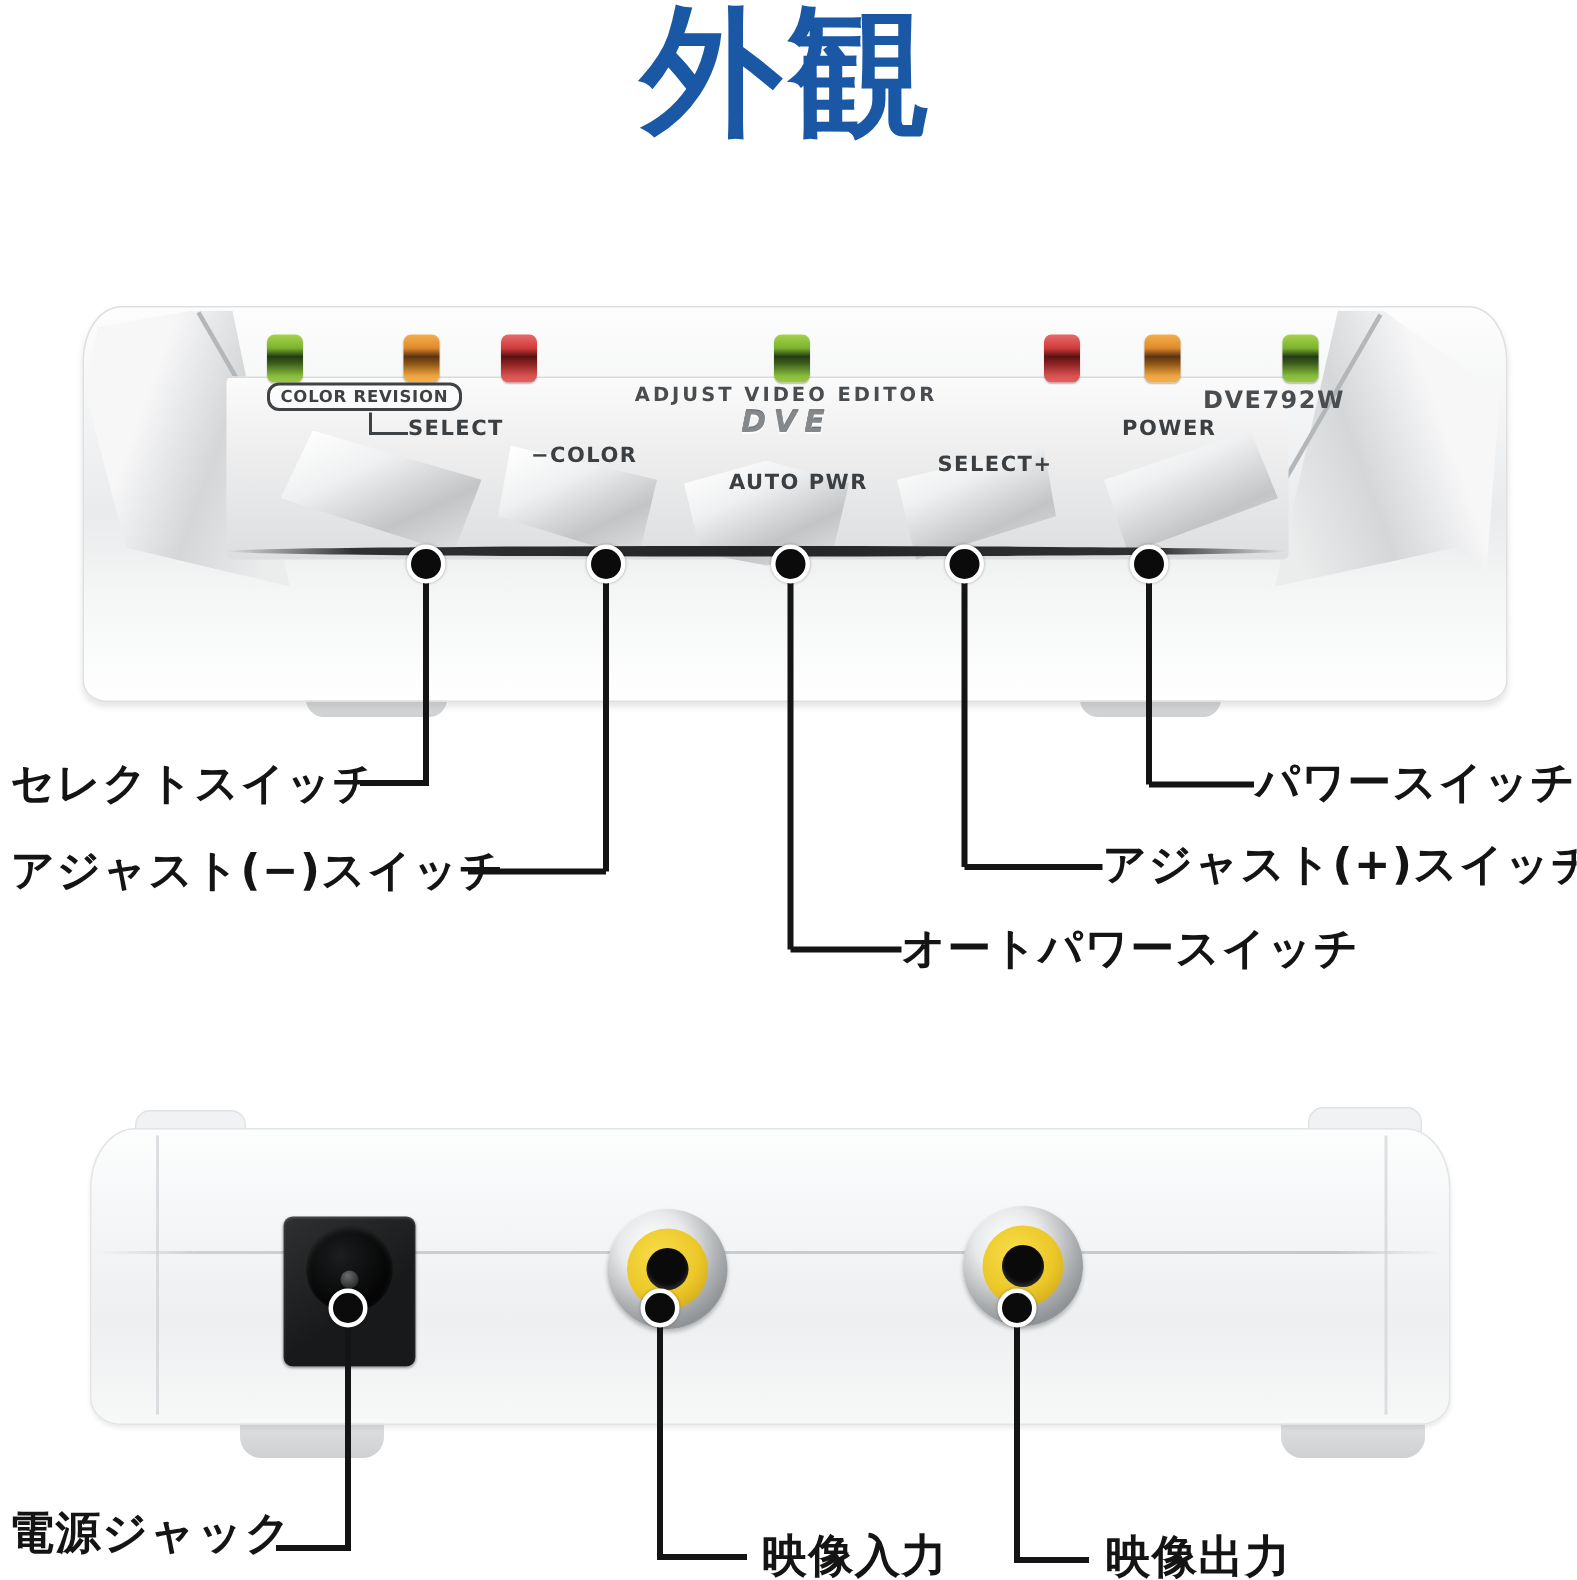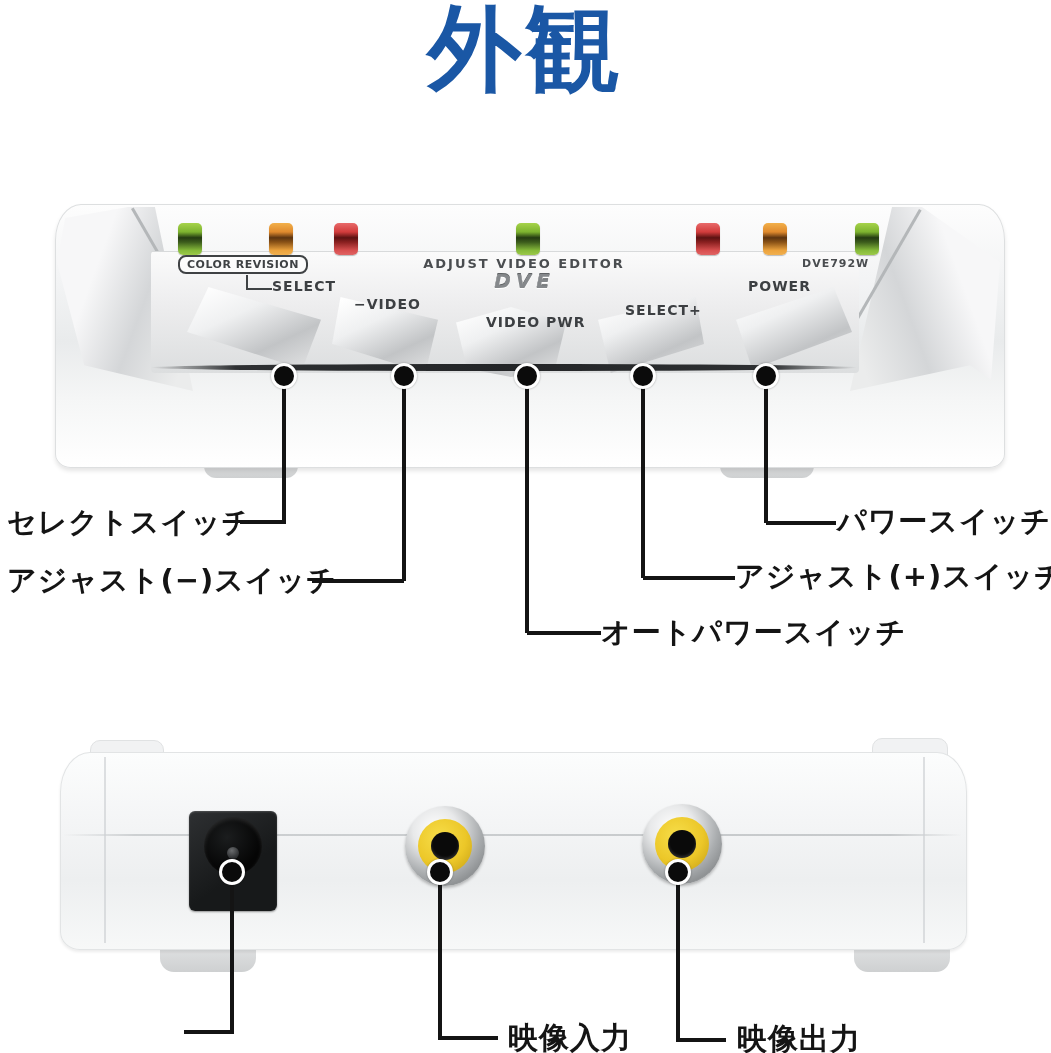--- a/index.html
+++ b/index.html
@@ -38,21 +38,21 @@
                white-space:nowrap;z-index:3;}
   .crbox{position:absolute;left:122px;top:50px;font-weight:800;font-size:11px;letter-spacing:.5px;
          color:#3f4244;border:2px solid #3f4244;border-radius:8px;padding:1px 7px;background:rgba(255,255,255,.55);
          white-space:nowrap;z-index:3;}
   .cline{position:absolute;background:#3f4244;z-index:3;}
   .brand{position:absolute;left:357px;top:51px;width:222px;text-align:center;font-weight:800;
          font-size:13px;letter-spacing:2px;color:#4a4d50;white-space:nowrap;z-index:3;}
   .logo{position:absolute;left:405px;top:64px;width:127px;text-align:center;font-weight:900;
         font-style:italic;font-size:20px;letter-spacing:5px;color:#85888b;
         text-shadow:0 1px 0 #fff,0 -1px 0 #5f6264;z-index:3;}
-  .model{position:absolute;left:746px;top:52px;font-weight:800;font-size:11px;letter-spacing:1px;
+  .model{position:absolute;left:746px;top:52px;font-weight:800;font-size:16px;letter-spacing:1px;
          color:#4a4d50;white-space:nowrap;z-index:3;}
   .btn{position:absolute;z-index:2;
        background:linear-gradient(155deg,#ffffff 5%,#eff0f1 35%,#c2c4c6 68%,#e0e1e2 95%);
        filter:drop-shadow(0 3px 2px rgba(25,27,29,.5));}
   .underband{position:absolute;left:95px;top:159px;width:706px;height:7px;border-radius:50%;z-index:2;
        background:linear-gradient(90deg,rgba(40,42,44,0),#2e3032 12%,#232527 50%,#2e3032 88%,rgba(40,42,44,0));}
   .foot{position:absolute;height:24px;z-index:0;border-radius:0 0 12px 12px;
         background:linear-gradient(#e8e9ea,#ced0d1);}
   
   .rbody{position:absolute;left:60px;top:752px;width:905px;height:196px;z-index:1;
@@ -104,24 +104,24 @@
     <div class="led" style="left:278px;" data-color="red"></div>
     <div class="led" style="left:460px;" data-color="green"></div>
     <div class="led" style="left:640px;" data-color="red"></div>
     <div class="led" style="left:707px;" data-color="orange"></div>
     <div class="led" style="left:799px;" data-color="green"></div>
 
     <div class="crbox">COLOR REVISION</div>
     <div class="cline" style="left:190px;top:70px;width:2px;height:15px;"></div>
     <div class="cline" style="left:190px;top:83px;width:26px;height:2px;"></div>
     <div class="panel-label" style="left:216px;top:73px;">SELECT</div>
-    <div class="panel-label" style="left:298px;top:91px;">−VIDEO</div>
+    <div class="panel-label" style="left:298px;top:91px;">−COLOR</div>
     <div class="brand">ADJUST VIDEO EDITOR</div>
     <div class="logo">DVE</div>
-    <div class="panel-label" style="left:430px;top:109px;">VIDEO PWR</div>
+    <div class="panel-label" style="left:430px;top:109px;">AUTO PWR</div>
     <div class="panel-label" style="left:569px;top:97px;">SELECT+</div>
     <div class="panel-label" style="left:692px;top:73px;">POWER</div>
     <div class="model">DVE792W</div>
 
     <div class="btn" style="left:131px;top:82px;width:134px;height:82px;clip-path:polygon(16% 0,100% 40%,86% 100%,0 55%);"></div>
     <div class="btn" style="left:276px;top:92px;width:106px;height:76px;clip-path:polygon(8% 0,100% 30%,88% 100%,0 62%);"></div>
     <div class="btn" style="left:400px;top:102px;width:110px;height:70px;clip-path:polygon(0 22%,50% 0,100% 22%,90% 88%,50% 100%,10% 88%);"></div>
     <div class="btn" style="left:542px;top:92px;width:106px;height:76px;clip-path:polygon(0 30%,92% 0,100% 62%,12% 100%);"></div>
     <div class="btn" style="left:680px;top:82px;width:116px;height:82px;clip-path:polygon(0 40%,84% 0,100% 55%,14% 100%);"></div>
     <div class="underband"></div>
@@ -179,16 +179,17 @@
   <div class="dot" style="left:427px;top:859px;"></div>
   <div class="dot" style="left:665px;top:859px;"></div>
 
   <div class="line" style="left:230px;top:872px;width:4px;height:162px;"></div>
   <div class="line" style="left:184px;top:1030px;width:50px;height:4px;"></div>
   <div class="line" style="left:438px;top:872px;width:4px;height:168px;"></div>
   <div class="line" style="left:440px;top:1036px;width:58px;height:4px;"></div>
   <div class="line" style="left:676px;top:872px;width:4px;height:170px;"></div>
   <div class="line" style="left:678px;top:1038px;width:48px;height:4px;"></div>
 
+  <div class="callout big" style="left:6px;top:1006px;">電源ジャック</div>
   <div class="callout big" style="left:508px;top:1021px;">映像入力</div>
   <div class="callout big" style="left:737px;top:1022px;">映像出力</div>
 
 </div>
 
 </body></html>

